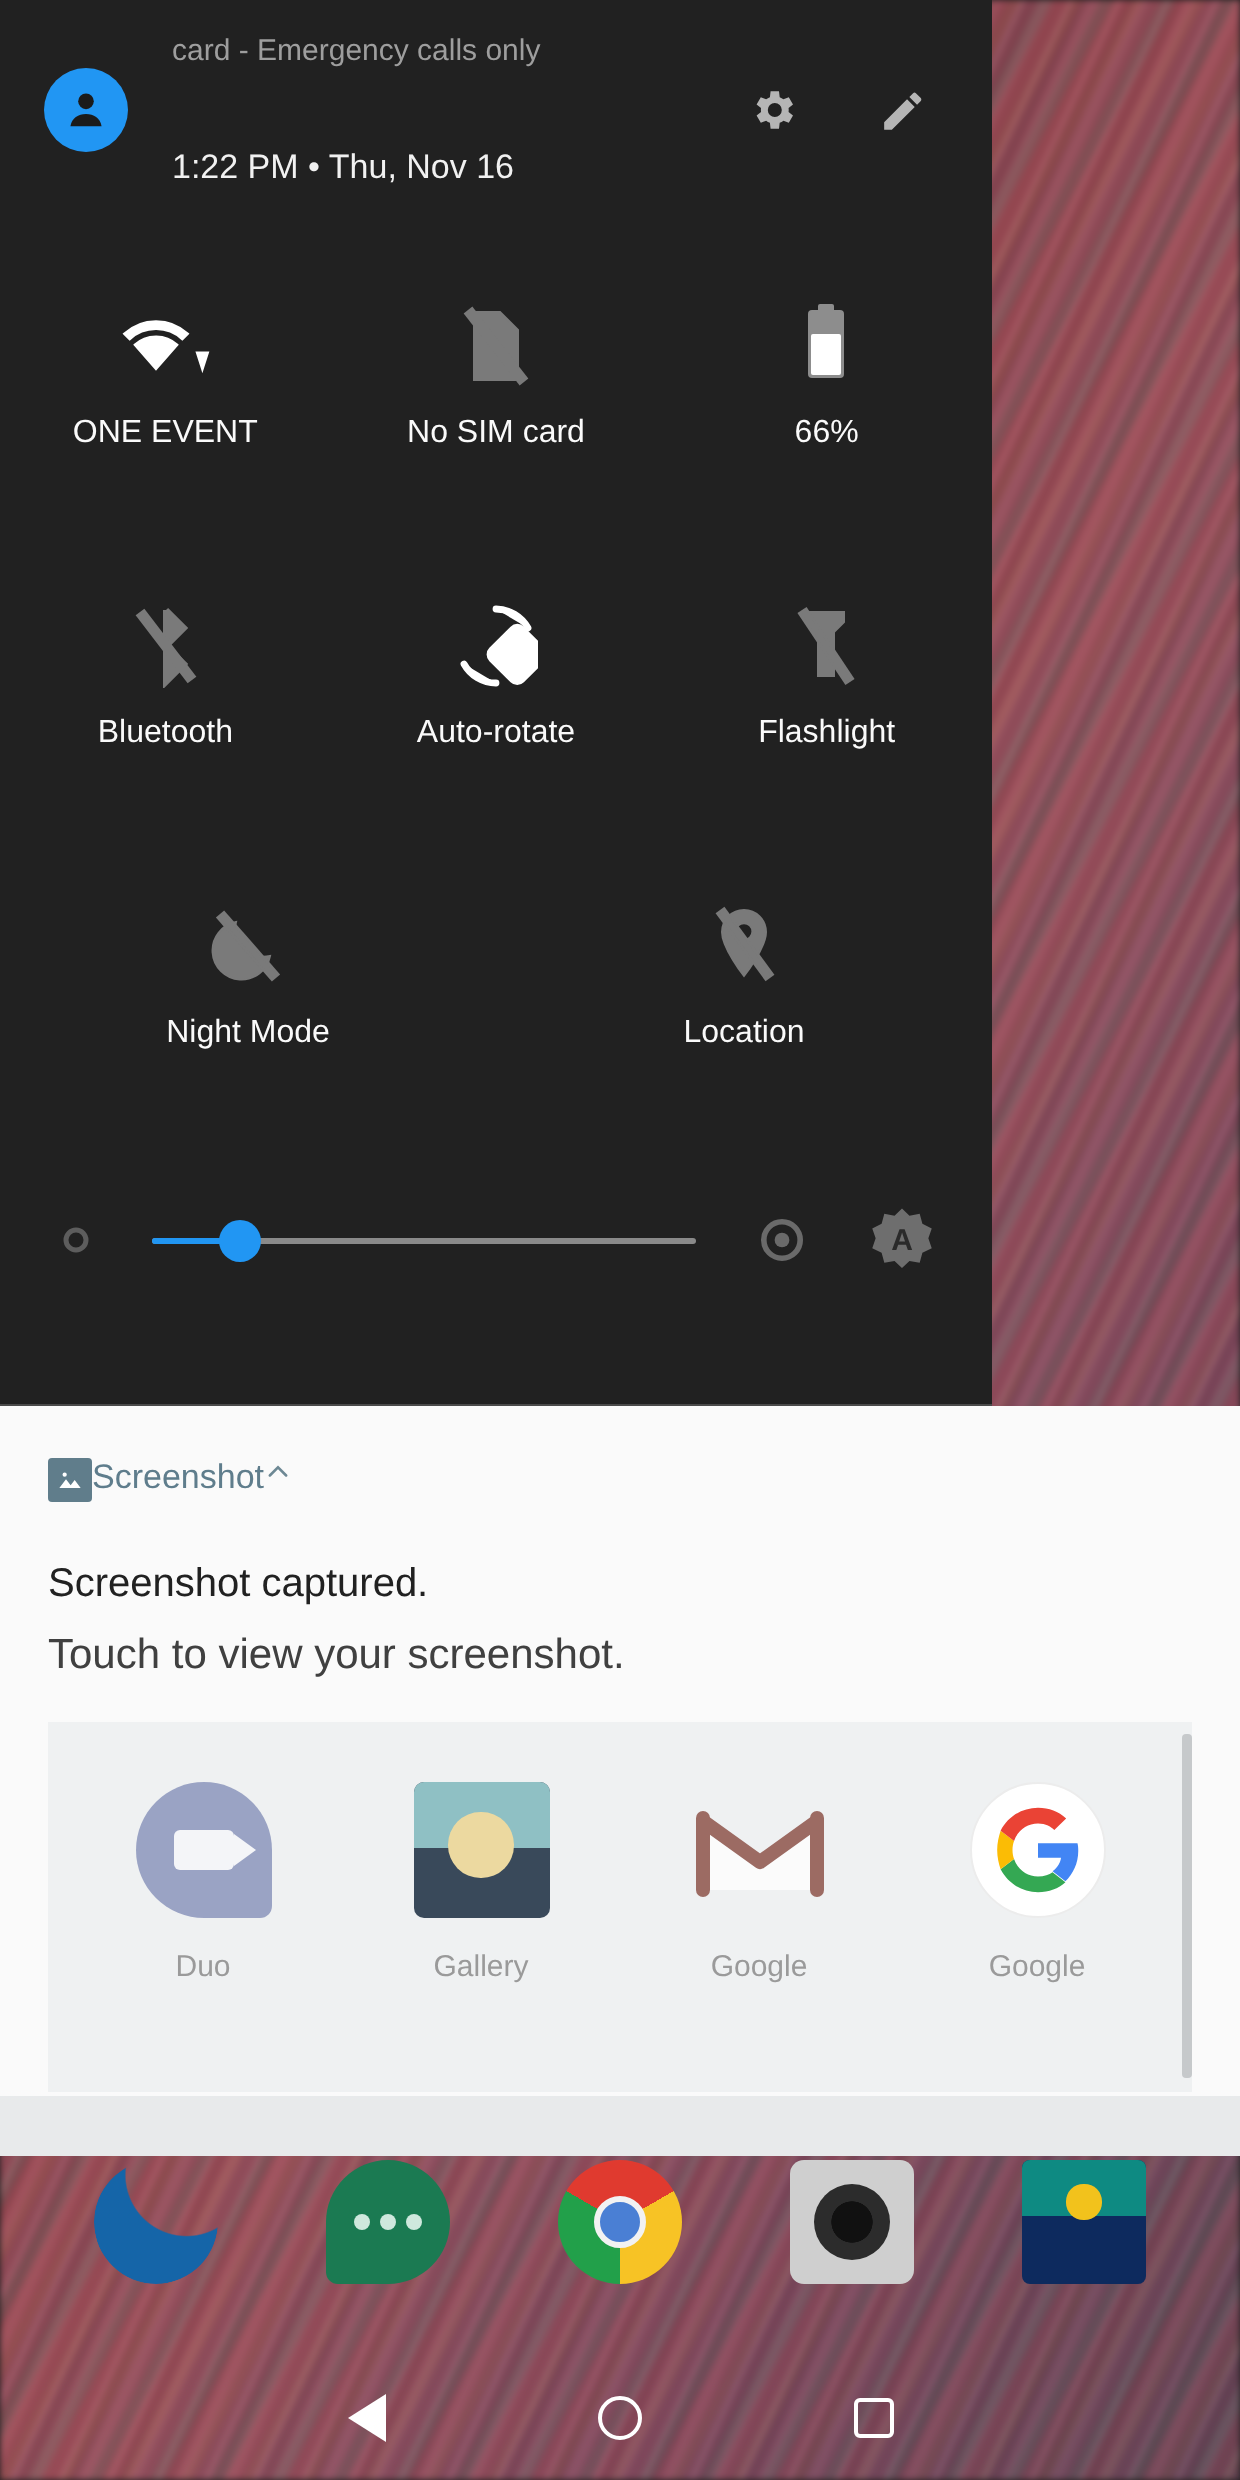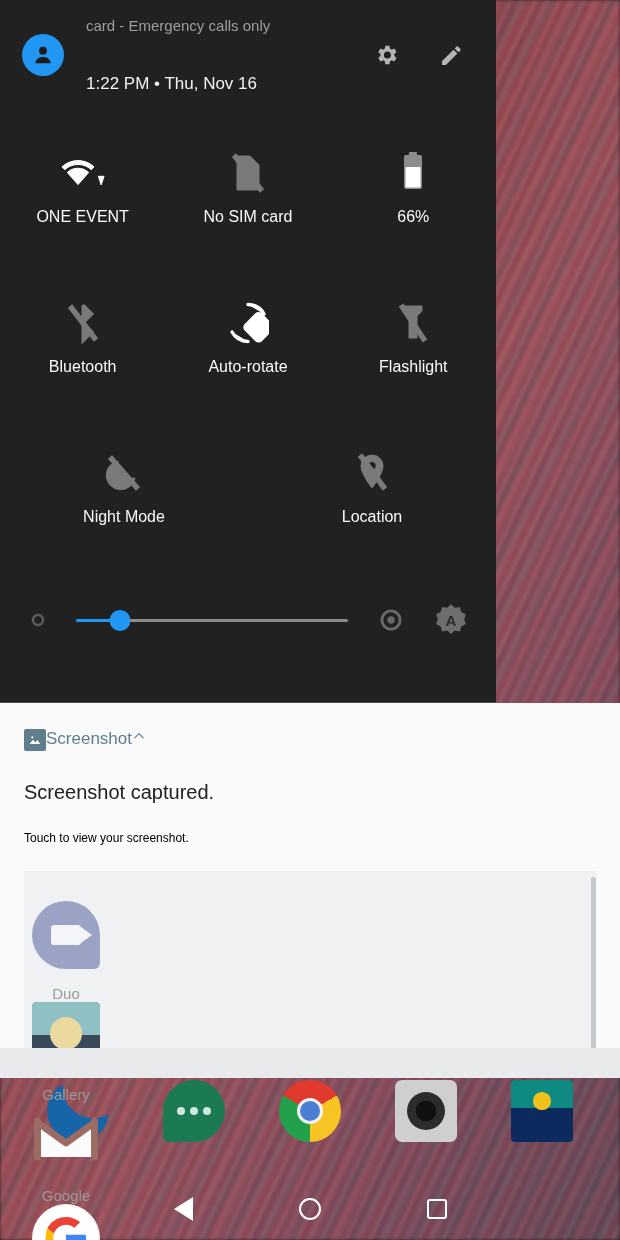--- a/index.html
+++ b/index.html
@@ -153,26 +153,26 @@
   }
   #notif{ padding:26px 24px 0; }
   #notif-hdr{ display:flex; align-items:flex-start; }
   #notif-app-ic{
     width:22px;height:22px;background:#607d8b;border-radius:2px;
     display:flex;align-items:center;justify-content:center;
   }
   #notif-app{ font-size:17px; color:#5f7d8c; }
   #chev{ width:14px;height:14px; }
   #notif-title{ font-size:20px; color:#212121; margin-top:28px; line-height:26px; }
-  #notif-body{ font-size:12px; color:#000000; margin-top:20px; line-height:26px; }
+  #notif-body{ font-size:21px; color:#404040; margin-top:10px; line-height:26px; }
 
   
   #apps{
     margin:20px 24px 0; background:#eff1f2; height:185px; position:relative;
-    display:flex; align-items:flex-start; padding:30px 8px 0;flex-direction:column;
+    display:flex; align-items:flex-start; padding:30px 8px 0;
   }
   .app{ flex:1 1 0; display:flex; flex-direction:column; align-items:center; }
   .app-ic{ width:68px;height:68px; position:relative; }
   .app-lb{ font-size:15px; color:#9a9a9a; margin-top:16px; white-space:nowrap; }
   #scrollbar{
     position:absolute; right:0; top:6px; width:5px; height:172px;
     background:#c6c9cb; border-radius:2px;
   }
 
   .a-duo{

